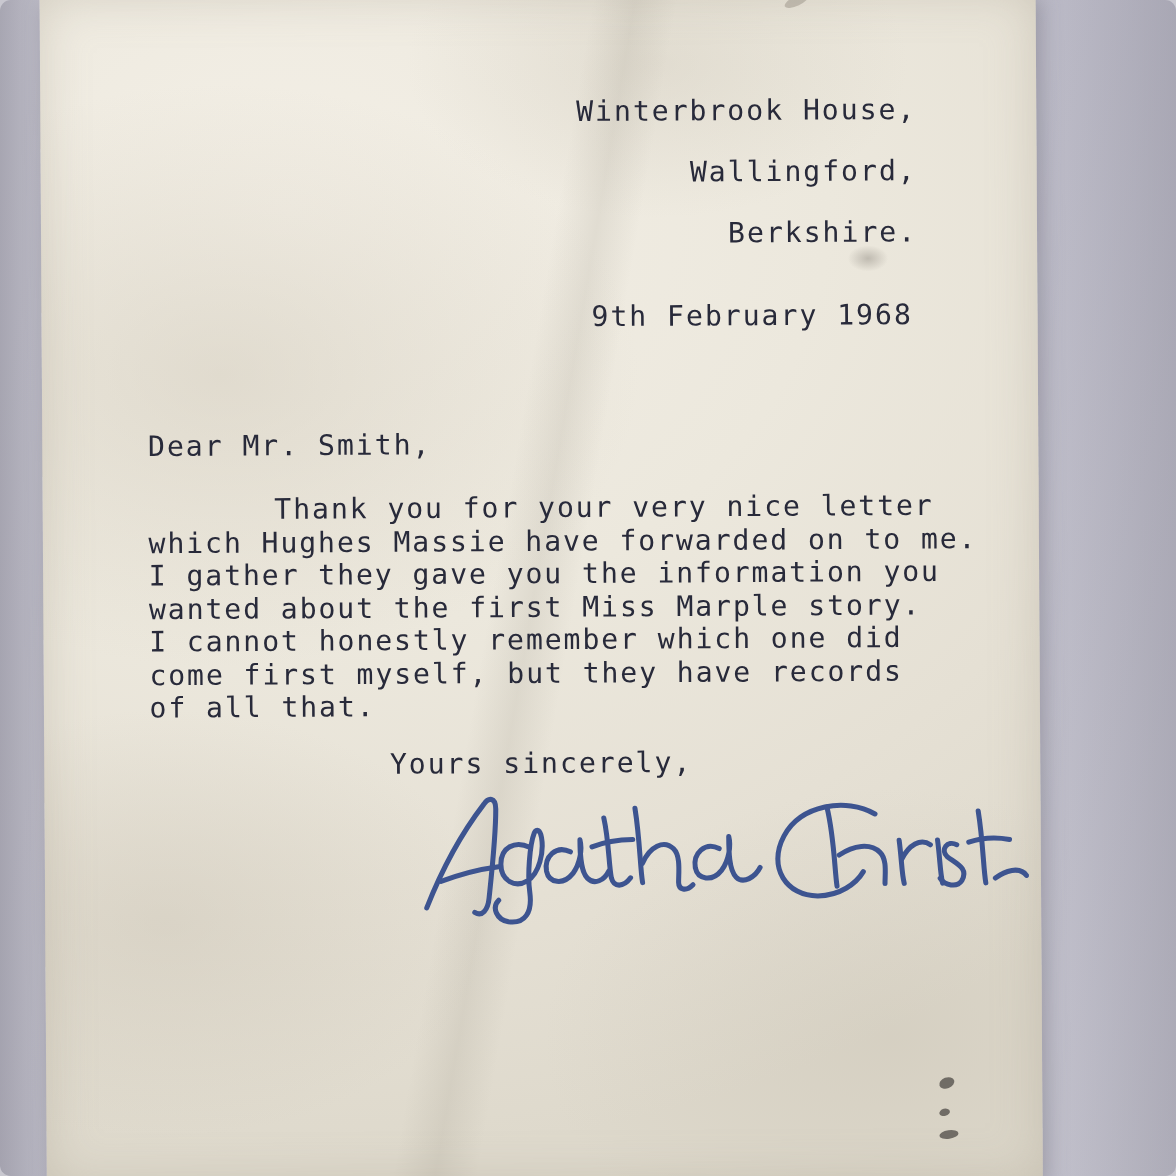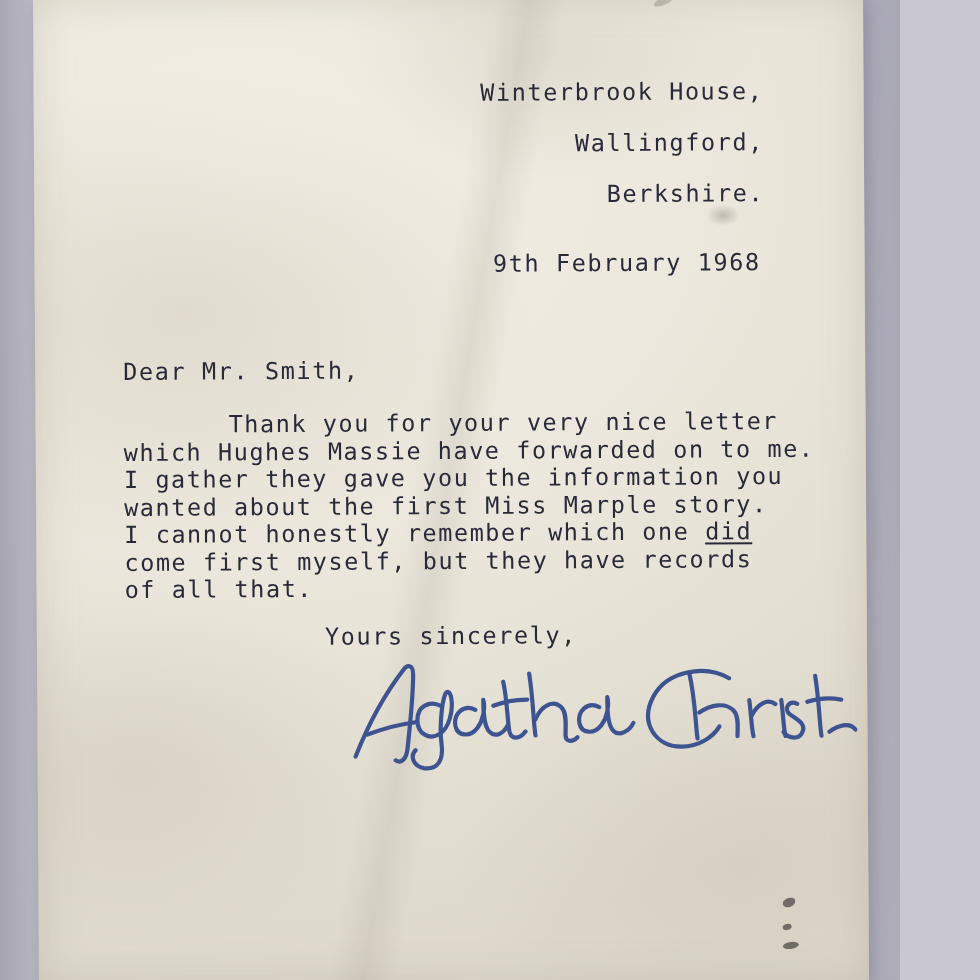--- a/index.html
+++ b/index.html
@@ -2,25 +2,26 @@
 <html><head>
 <meta charset="utf-8">
 <style>
   html, body {
     margin: 0;
     padding: 0;
     background: #c9c8d0;
   }
   #page {
     position: relative;
-    width: 900px;
+    width: 980px;
     height: 980px;
     overflow: hidden;
     background: #c8c7d1;
     font-family: "DejaVu Sans Mono", monospace;
+    border-radius: 9px;
   }
   
   .backdrop {
     position: absolute;
     inset: 0;
     background:
       linear-gradient(105deg, #cfced8 0%, #c4c3ce 35%, #bfbecb 60%, #cdccd6 100%);
   }
   .backdrop-shadow-left {
     position: absolute;
@@ -126,21 +127,20 @@
   }
   .body-line {
     font-size: 23.5px;
     letter-spacing: 1.55px;
     line-height: 27.5px;
     white-space: pre;
     color: #282a3a;
   }
   .body-line.indent { text-indent: 105px; }
   .underlined {
-    text-decoration: underline;
     text-decoration-thickness: 1.5px;
     text-underline-offset: 3px;
   }
 
   .closing {
     position: absolute;
     left: 288px;
     top: 628px;
     font-size: 23.5px;
     letter-spacing: 1.6px;

